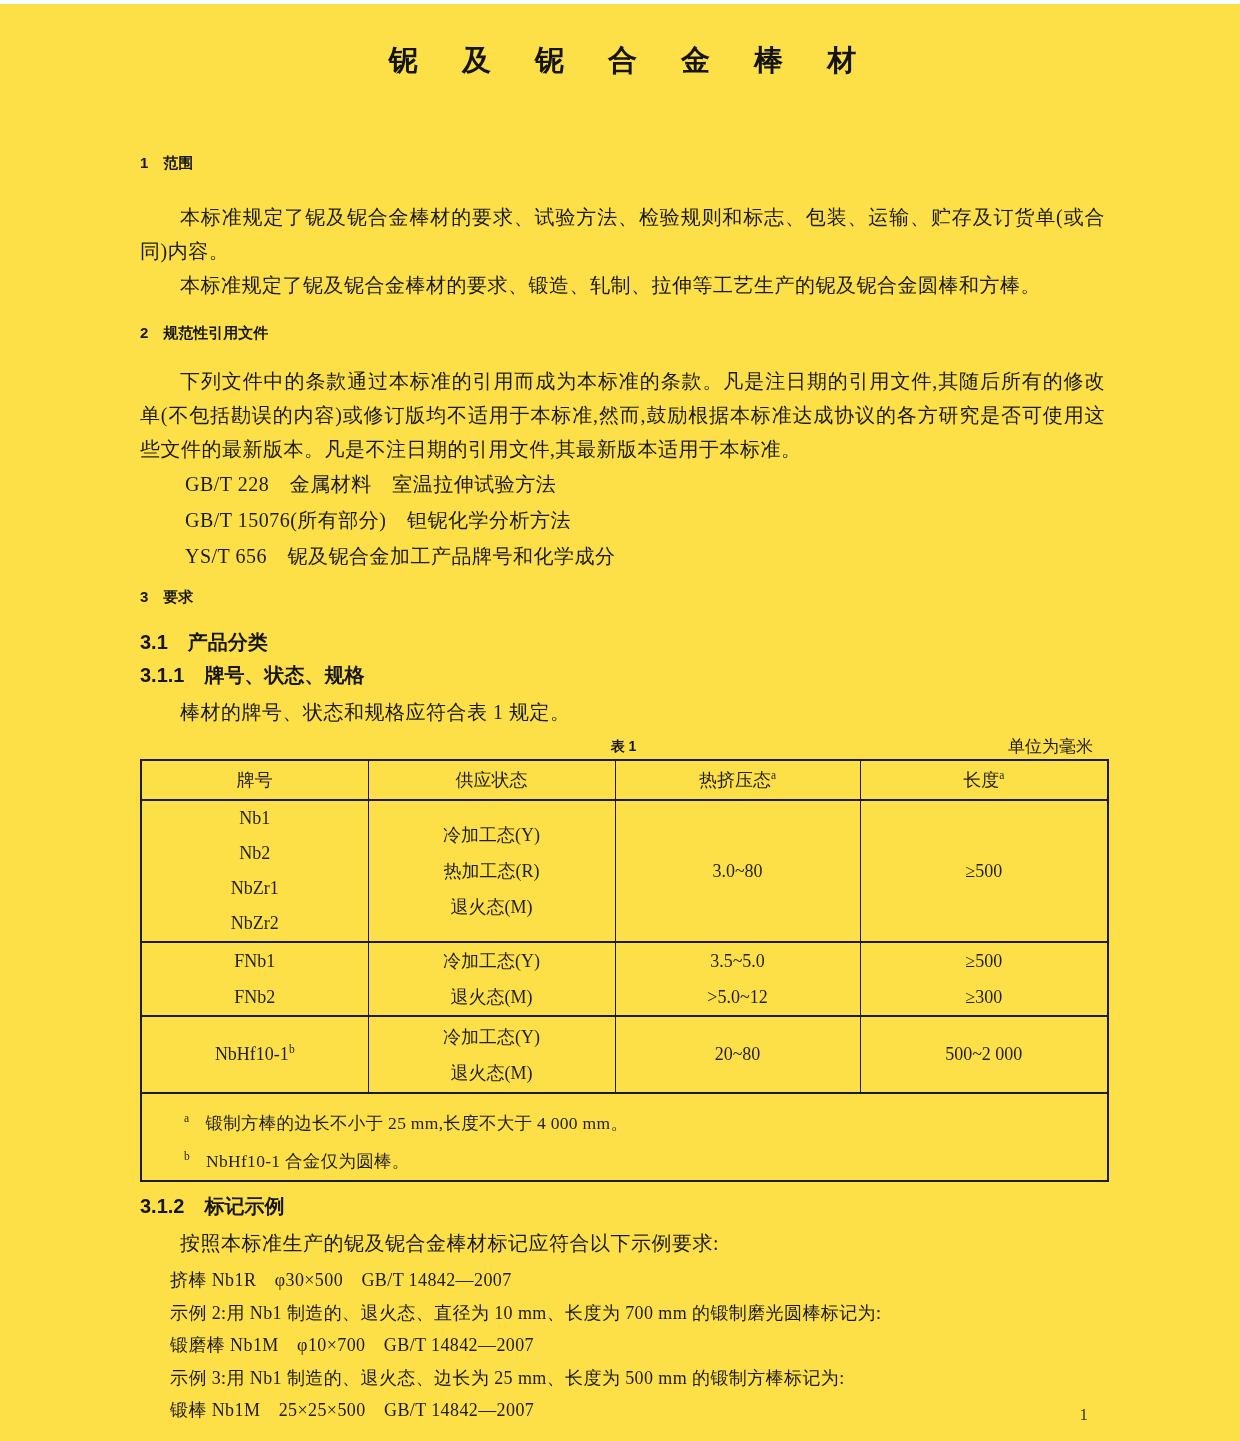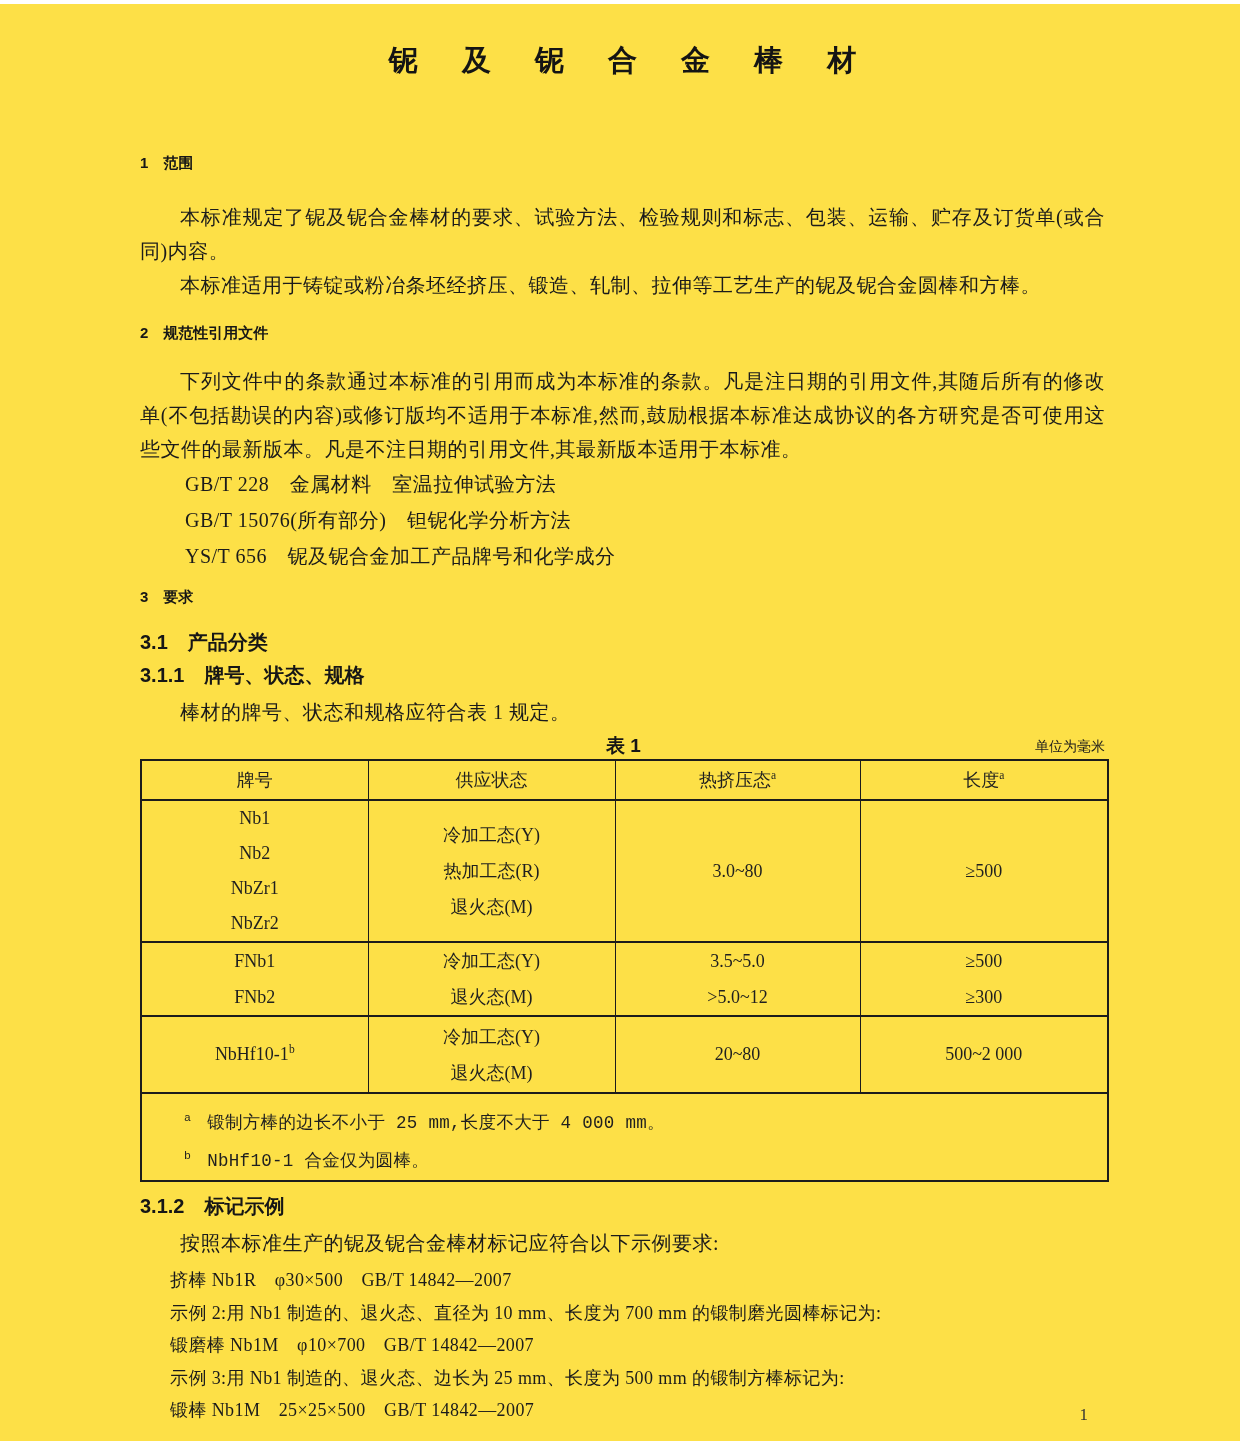--- a/index.html
+++ b/index.html
@@ -53,25 +53,25 @@
   .tbl-caption{
     position:relative;
     height:26px;
     margin-top:4px;
     width:967px;
   }
   .tbl-caption .cap{
     position:absolute;left:0;right:0;top:0;
     text-align:center;
     font-family:"Liberation Sans","DejaVu Sans",sans-serif;
-    font-weight:bold;font-size:19px;line-height:26px;color:#161616;
+    font-weight:bold;font-size:14px;line-height:26px;color:#161616;
   }
   .tbl-caption .unit{
-    position:absolute;right:2px;top:2px;
-    font-size:14px;line-height:24px;color:#1b1b1b;
+    position:absolute;right:14px;top:2px;
+    font-size:17px;line-height:24px;color:#1b1b1b;
   }
 
   
   table.t1{
     width:967px;
     border-collapse:collapse;
     table-layout:fixed;
     border:2.5px solid #1c1c1c;
     font-size:18px;
     color:#1f1f1f;
@@ -82,21 +82,21 @@
     vertical-align:middle;
     padding:0;
   }
   table.t1 td:first-child{border-left:none;}
   tr.rule{border-top:2.5px solid #1c1c1c;}
   .hdr-row{height:40px;}
   .hdr-row td{font-size:18px;}
   .r1{height:132px;}
   .r2{height:73px;}
   .r3{height:77px;}
-  .fn-row{height:79px;font-family:Liberation Mono, monospace;}
+  .fn-row{height:79px;}
   .fn-cell{text-align:left !important;vertical-align:top !important;padding:10px 0 0 42px !important;}
   .stack div{line-height:35px;}
   .stack2 div{line-height:36px;}
   sup.sp{font-size:11.5px;vertical-align:super;line-height:0;}
   .fnote{font-size:17.5px;line-height:38px;letter-spacing:0.3px;}
   .fnote sup.sp{margin-right:16px;}
 
   
   .examples{padding-left:30px;margin-top:4px;font-size:18px;line-height:32.5px;letter-spacing:0.4px;}
   .examples div{white-space:nowrap;}
@@ -124,21 +124,21 @@
 </head>
 <body>
 
 <div class="sheet">
   <div class="page">
 
     <h1 class="doc-title">铌 及 铌 合 金 棒 材</h1>
 
     <h2 class="h-sec h1x mt-title-s1">1　范围</h2>
     <p class="para mt-p1">本标准规定了铌及铌合金棒材的要求、试验方法、检验规则和标志、包装、运输、贮存及订货单(或合同)内容。</p>
-    <p class="para">本标准适用于铸锭或粉冶条坯经挤压、锻造、轧制、拉伸等工艺生产的铌及铌合金圆棒和方棒。</p>
+    <p class="para">本标准规定了铌及铌合金棒材的要求、锻造、轧制、拉伸等工艺生产的铌及铌合金圆棒和方棒。</p>
 
     <h2 class="h-sec h1x mt-s2">2　规范性引用文件</h2>
     <p class="para mt-p3">下列文件中的条款通过本标准的引用而成为本标准的条款。凡是注日期的引用文件,其随后所有的修改单(不包括勘误的内容)或修订版均不适用于本标准,然而,鼓励根据本标准达成协议的各方研究是否可使用这些文件的最新版本。凡是不注日期的引用文件,其最新版本适用于本标准。</p>
     <div class="refs">
       <div class="ref-line">GB/T 228　金属材料　室温拉伸试验方法</div>
       <div class="ref-line">GB/T 15076(所有部分)　钽铌化学分析方法</div>
       <div class="ref-line">YS/T 656　铌及铌合金加工产品牌号和化学成分</div>
     </div>
 
     <h2 class="h-sec h1x mt-s3">3　要求</h2>

